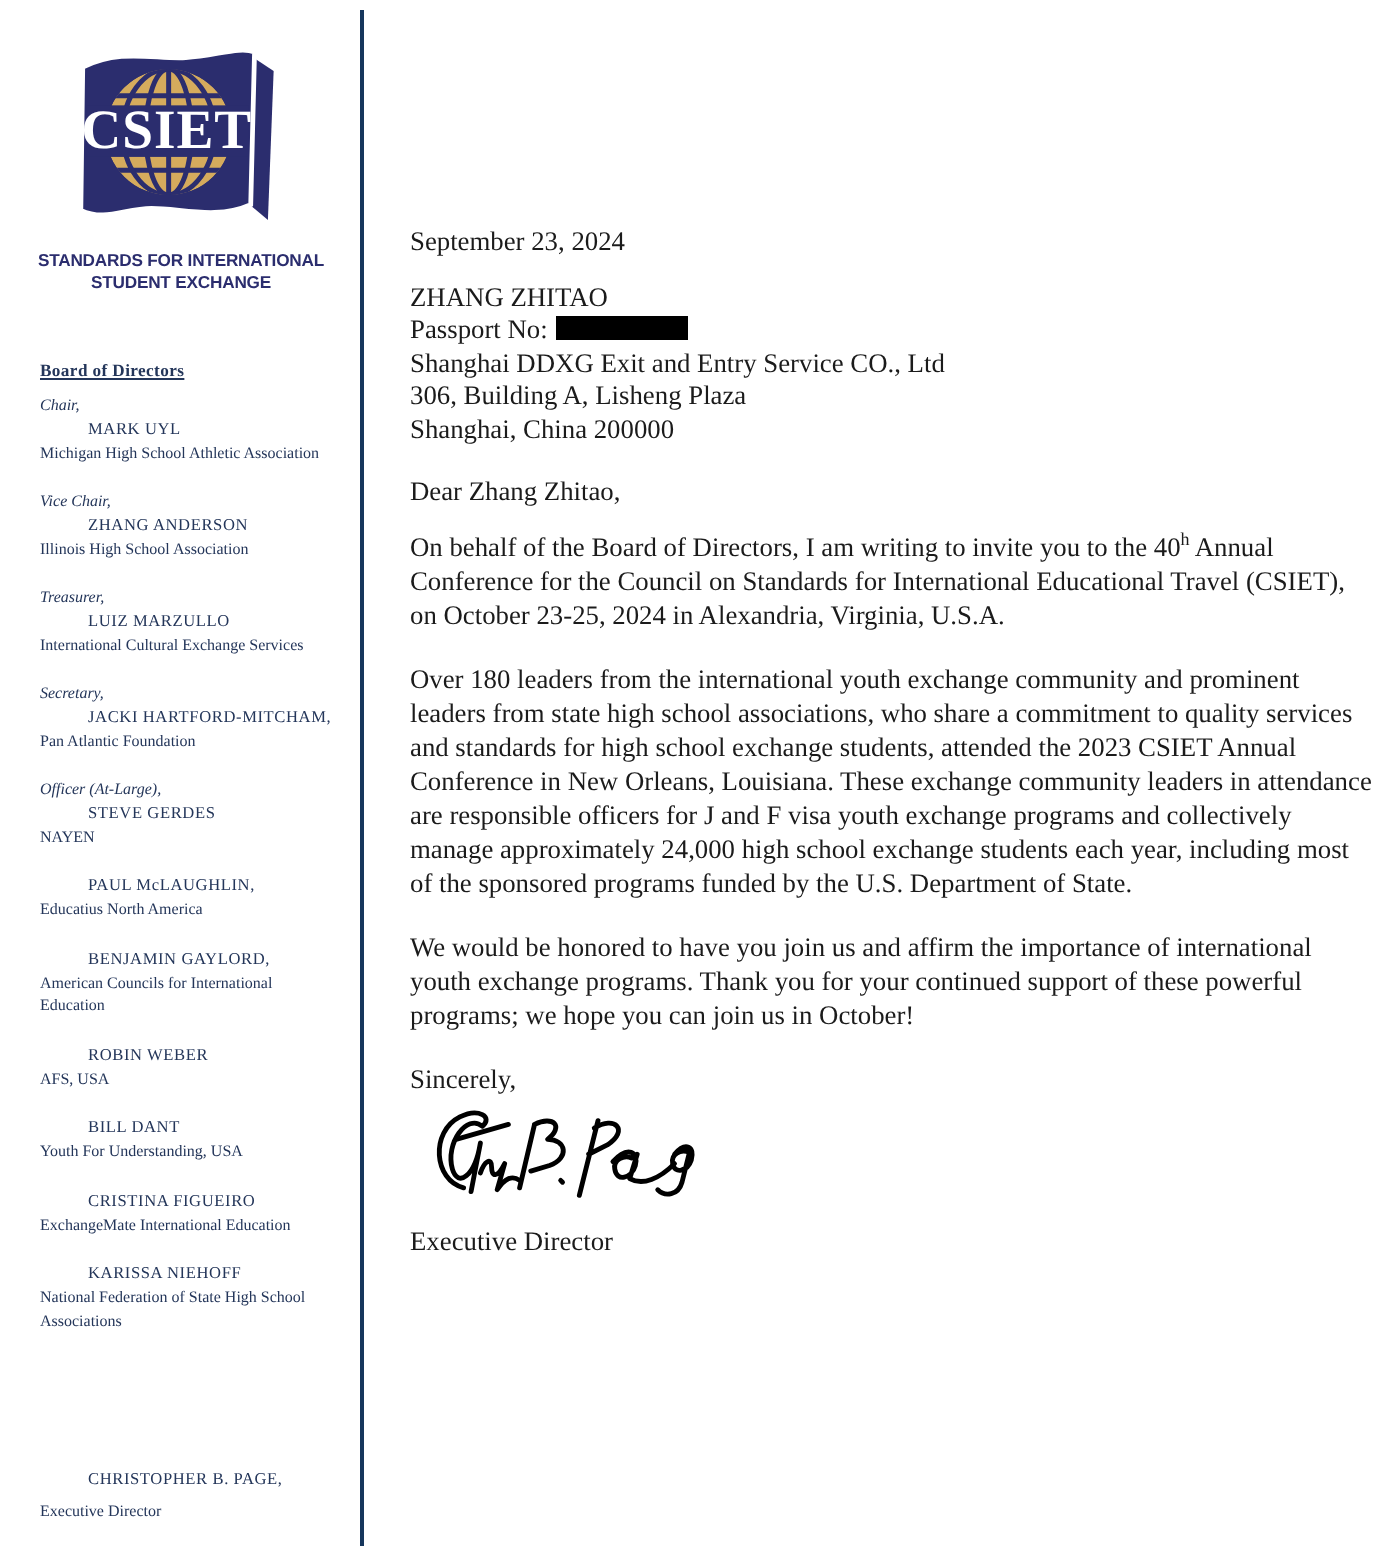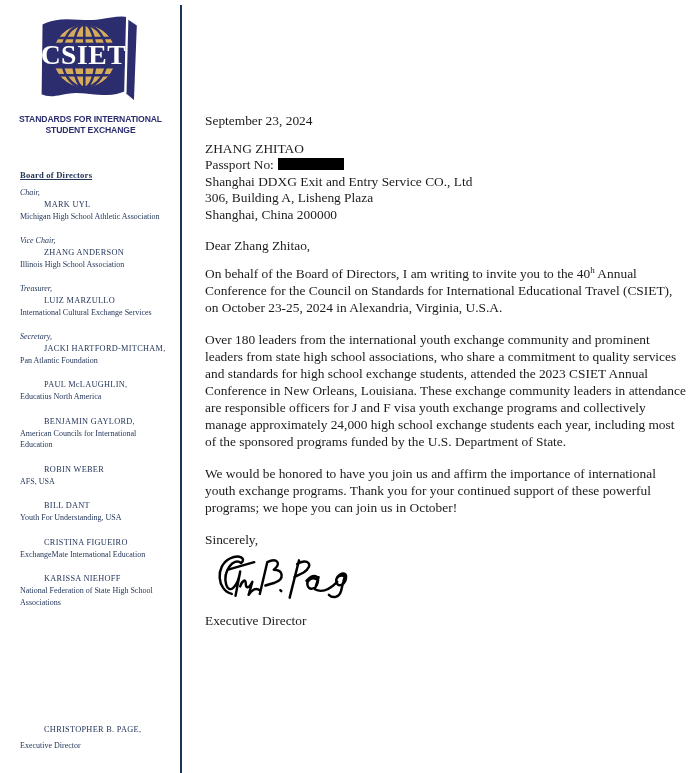--- a/index.html
+++ b/index.html
@@ -6,21 +6,21 @@
   html, body { width: 700px; height: 773px; }
   body {
     background: #ffffff;
     position: relative;
     overflow: hidden;
     font-family: "Liberation Serif", "DejaVu Serif", serif;
   }
 
   
   .sidebar {
-    position: absolute; left: 0; top: 0; width: 181px; height: 613px;
+    position: absolute; left: 0; top: 10px; width: 181px; height: 613px;
   }
   .logo-wrap { position: absolute; top: 6px; left: 0; width: 181px; text-align: center; }
   .logo-caption {
     margin-top: 2px;
     font-family: "Liberation Sans", "DejaVu Sans", sans-serif;
     font-weight: bold; font-size: 8.6px; line-height: 10.5px;
     letter-spacing: -0.1px; color: #2b2d6e;
   }
   .board {
     position: absolute; top: 170px; left: 20px; width: 148px;
@@ -119,20 +119,25 @@
     <div class="member-name">LUIZ MARZULLO</div>
     <div class="member-org">International Cultural Exchange Services</div>
   </div>
 
   <div class="member">
     <div class="member-title">Secretary,</div>
     <div class="member-name">JACKI HARTFORD-MITCHAM,</div>
     <div class="member-org">Pan Atlantic Foundation</div>
   </div>
 
+  <div class="member">
+    <div class="member-title">Officer (At-Large),</div>
+    <div class="member-name">STEVE GERDES</div>
+    <div class="member-org">NAYEN</div>
+  </div>
 
   <div class="member">
 
     <div class="member-name">PAUL McLAUGHLIN,</div>
     <div class="member-org">Educatius North America</div>
   </div>
 
   <div class="member">
 
     <div class="member-name">BENJAMIN GAYLORD,</div>

